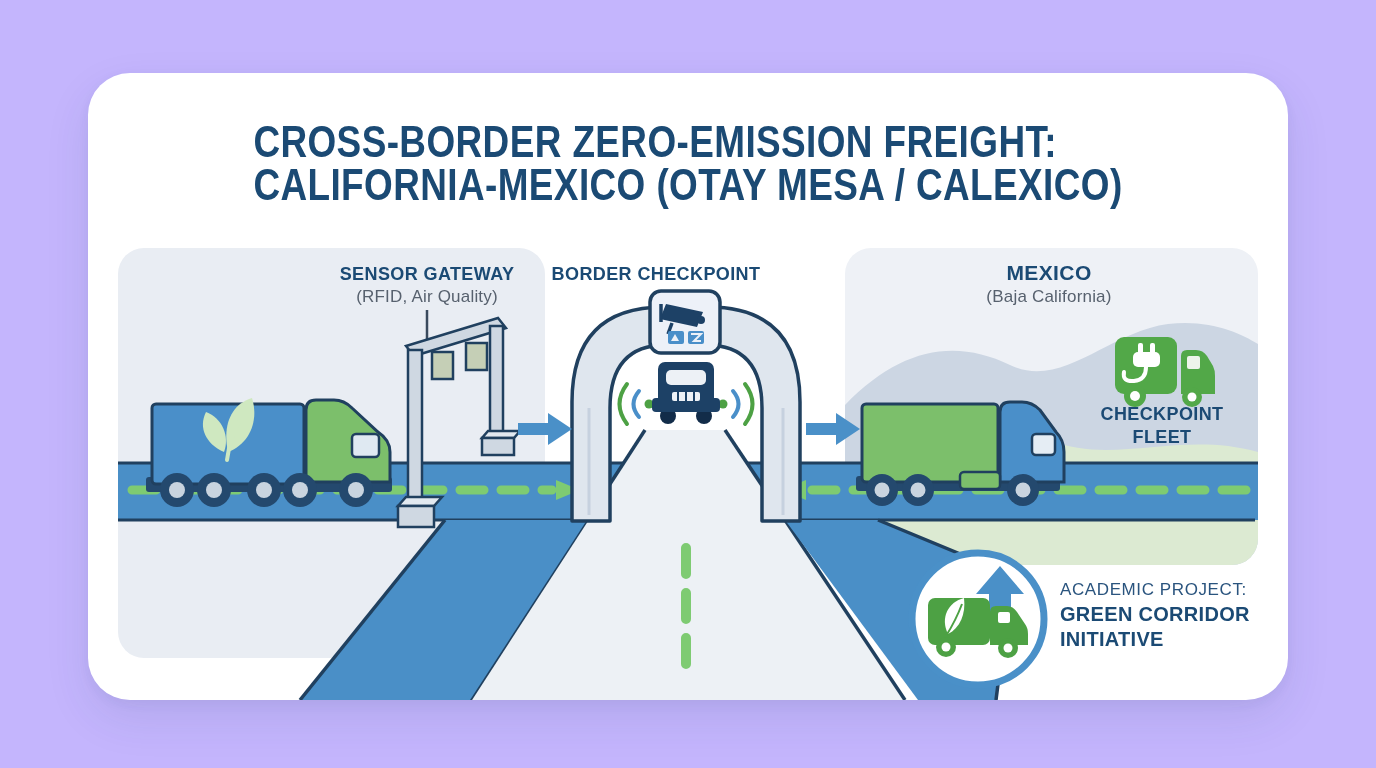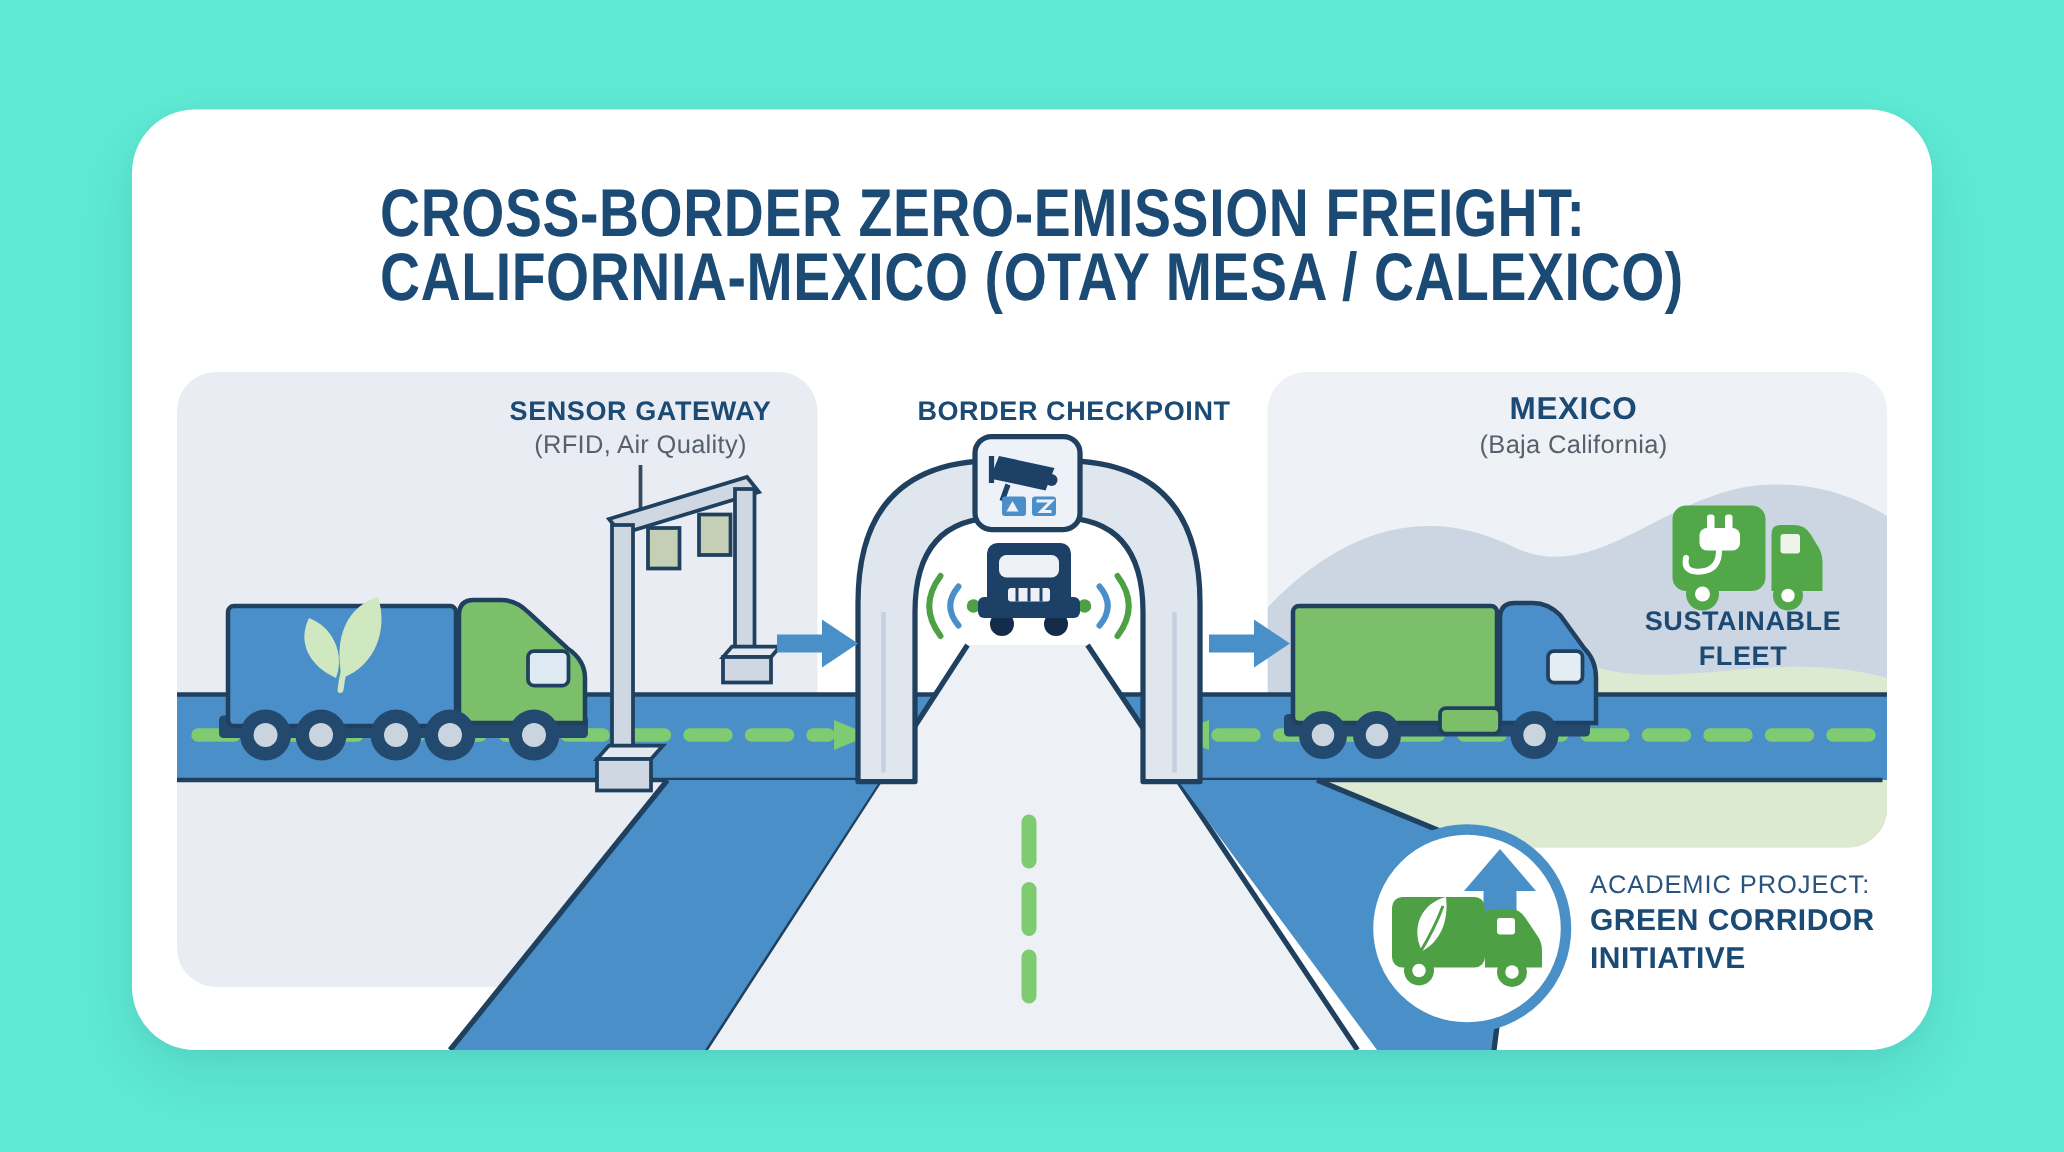--- a/index.html
+++ b/index.html
@@ -1,37 +1,37 @@
 <!DOCTYPE html>
 <html><head>
 <meta charset="utf-8">
 <style>
   html,body{margin:0;padding:0;background:#e8ebef;}
   .stage{
     position:relative;width:1376px;height:768px;overflow:hidden;
-    background:#5eead4;
+    background:#c4b5fd;
     font-family:"Liberation Sans", sans-serif;
   }
   .card{
     position:absolute;left:88px;top:73px;width:1200px;height:627px;
     background:#ffffff;border-radius:42px;
     box-shadow:0 18px 45px rgba(30,58,95,.10), 0 4px 12px rgba(30,58,95,.05);
   }
   svg.scene{position:absolute;left:0;top:0;width:1376px;height:768px;}
   .txt{position:absolute;white-space:nowrap;color:#1b4a74;}
   .center{transform:translateX(-50%);text-align:center;}
   .title{
     left:688px;top:120px;font-size:45px;font-weight:bold;line-height:43px;
     letter-spacing:.5px;transform:translateX(-50%) scaleX(.82);transform-origin:center top;
   }
   .lbl{font-weight:bold;letter-spacing:.4px;}
   .sub{color:#57616e;font-weight:normal;letter-spacing:.2px;}
   .sensor-lbl{left:427px;top:264px;font-size:18px;}
   .sensor-sub{left:427px;top:287px;font-size:17px;}
-  .checkpoint-lbl{left:716px;top:264px;font-size:18px;}
+  .checkpoint-lbl{left:656px;top:264px;font-size:18px;}
   .dataex-lbl{left:686px;top:430px;font-size:19px;line-height:24px;}
   .mexico-lbl{left:1049px;top:261px;font-size:21px;}
   .mexico-sub{left:1049px;top:287px;font-size:17px;}
   .fleet-lbl{left:1162px;top:403px;font-size:18px;line-height:23px;}
   .zet-lbl{left:252px;top:530px;font-size:19px;line-height:25px;}
   .badge-kicker{left:1060px;top:580px;font-size:17px;color:#2a547e;letter-spacing:.6px;}
   .badge-name{left:1060px;top:602px;font-size:20px;font-weight:bold;line-height:25px;letter-spacing:.3px;}
 </style>
 </head>
 <body>
@@ -221,21 +221,21 @@
   <div class="txt center sub sensor-sub">(RFID, Air Quality)</div>
 
 
   <div class="txt center lbl checkpoint-lbl">BORDER CHECKPOINT</div>
 
 
   <div class="txt center lbl mexico-lbl">MEXICO</div>
   <div class="txt center sub mexico-sub">(Baja California)</div>
 
   <div class="txt center lbl fleet-lbl">
-    <div>SUSTAINABLE</div>
+    <div>CHECKPOINT</div>
     <div>FLEET</div>
   </div>
 
   <div class="txt badge-kicker">ACADEMIC PROJECT:</div>
   <div class="txt badge-name">
     <div>GREEN CORRIDOR</div>
     <div>INITIATIVE</div>
   </div>
 </div>
 

